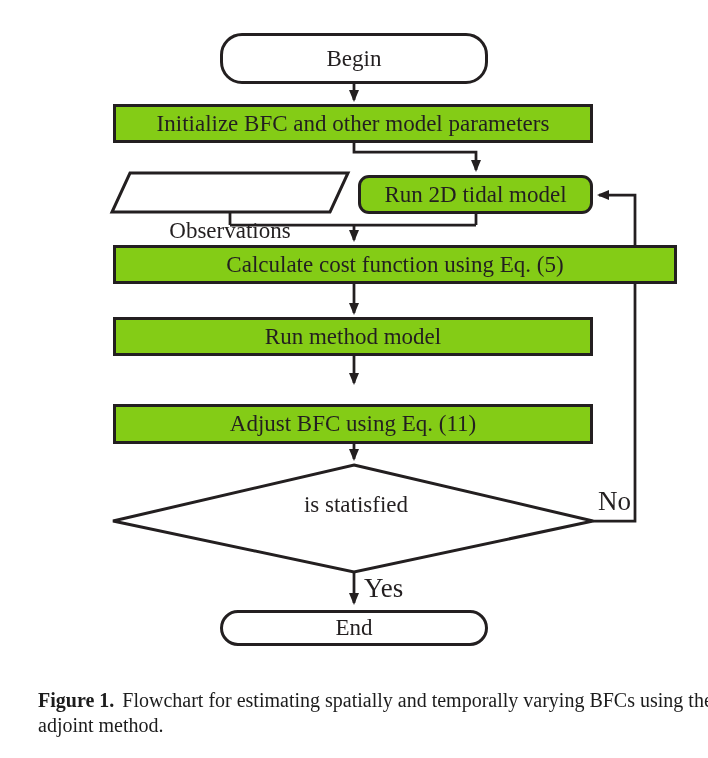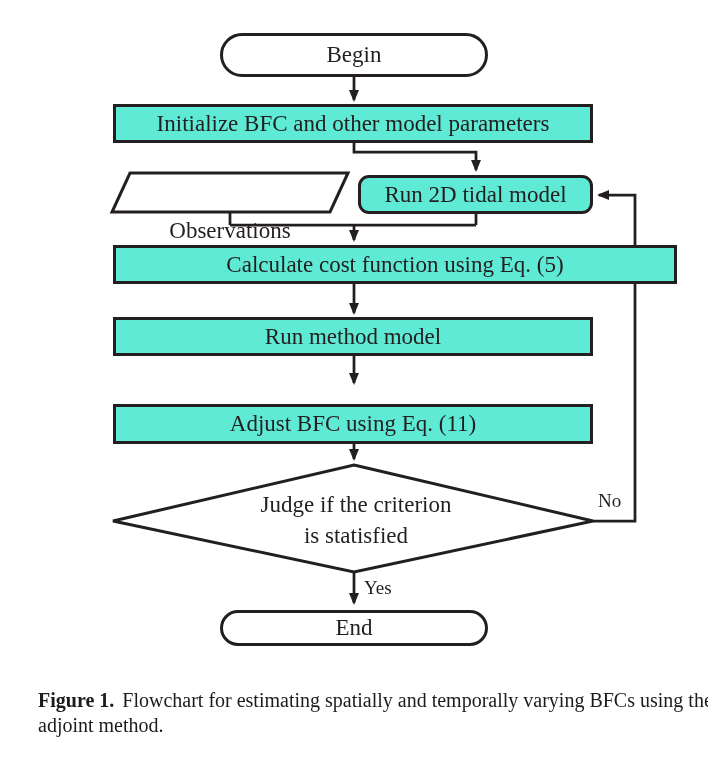--- a/index.html
+++ b/index.html
@@ -21,25 +21,25 @@
     position:absolute;
     box-sizing:border-box;
     display:flex;
     align-items:center;
     justify-content:center;
     font-size:23px;
     line-height:1.2;
     text-align:center;
     white-space:nowrap;
   }
-  .rect  { border:3px solid var(--ink); background:#5eead4;align-items:center; }
+  .rect  { border:3px solid var(--ink); background:#84cc16;align-items:center; }
   .stadium { border:3px solid var(--ink); background:#fff; border-radius:22px; }
   .overlay { border:none; background:transparent; }
   .diamond-label { white-space:normal; line-height:31px; }
-  .edge-label { position:absolute; font-size:19px; line-height:24px; }
+  .edge-label { position:absolute; font-size:27px; line-height:24px; }
   .caption {
     position:absolute;
     left:38px; top:688px; width:678px;
     font-size:20px;
     line-height:25px;
     color:#1c1c1c;
   }
   .caption .cap-label { font-weight:bold; margin-right:8px; }
 </style>
 </head>
@@ -70,21 +70,21 @@
 
     <path class="connector" d="M354,572 V603" marker-end="url(#arrow)"></path>
 
     <path class="connector" d="M593,521 H635 V195 H599" marker-end="url(#arrow)"></path>
 
     <polygon class="shape" points="130,173 348,173 330,212 112,212"></polygon>
 
     <polygon class="shape" points="354,465 593,521 354,572 113,521"></polygon>
   </svg>
 
-  <div class="node stadium" style="left:220px; top:33px; width:268px; height:44px;">
+  <div class="node stadium" style="left:220px; top:33px; width:268px; height:51px;">
     <span>Begin</span>
   </div>
 
   <div class="node rect" style="left:113px; top:104px; width:480px; height:39px;">
     <span>Initialize BFC and other model parameters</span>
   </div>
 
   <div class="node overlay" style="left:112px; top:173px; width:236px; height:39px;margin-top:38px;">
     <span>Observations</span>
   </div>
@@ -99,21 +99,20 @@
 
   <div class="node rect" style="left:113px; top:317px; width:480px; height:39px;">
     <span>Run method model</span>
   </div>
 
   <div class="node rect" style="left:113px; top:404px; width:480px; height:40px;">
     <span>Adjust BFC using Eq. (11)</span>
   </div>
 
   <div class="node overlay diamond-label" style="left:156px; top:489px; width:400px; height:62px; display:block;">
-    <div>Judge if the criterion</div>
     <div>is statisfied</div>
   </div>
 
   <div class="edge-label" style="left:598px; top:489px;">No</div>
   <div class="edge-label" style="left:364px; top:576px;">Yes</div>
 
   <div class="node stadium" style="left:220px; top:610px; width:268px; height:36px;">
     <span>End</span>
   </div>
 

